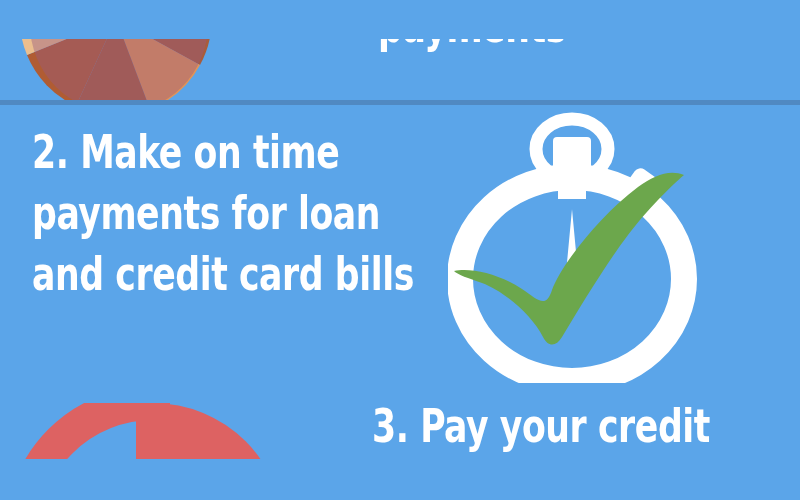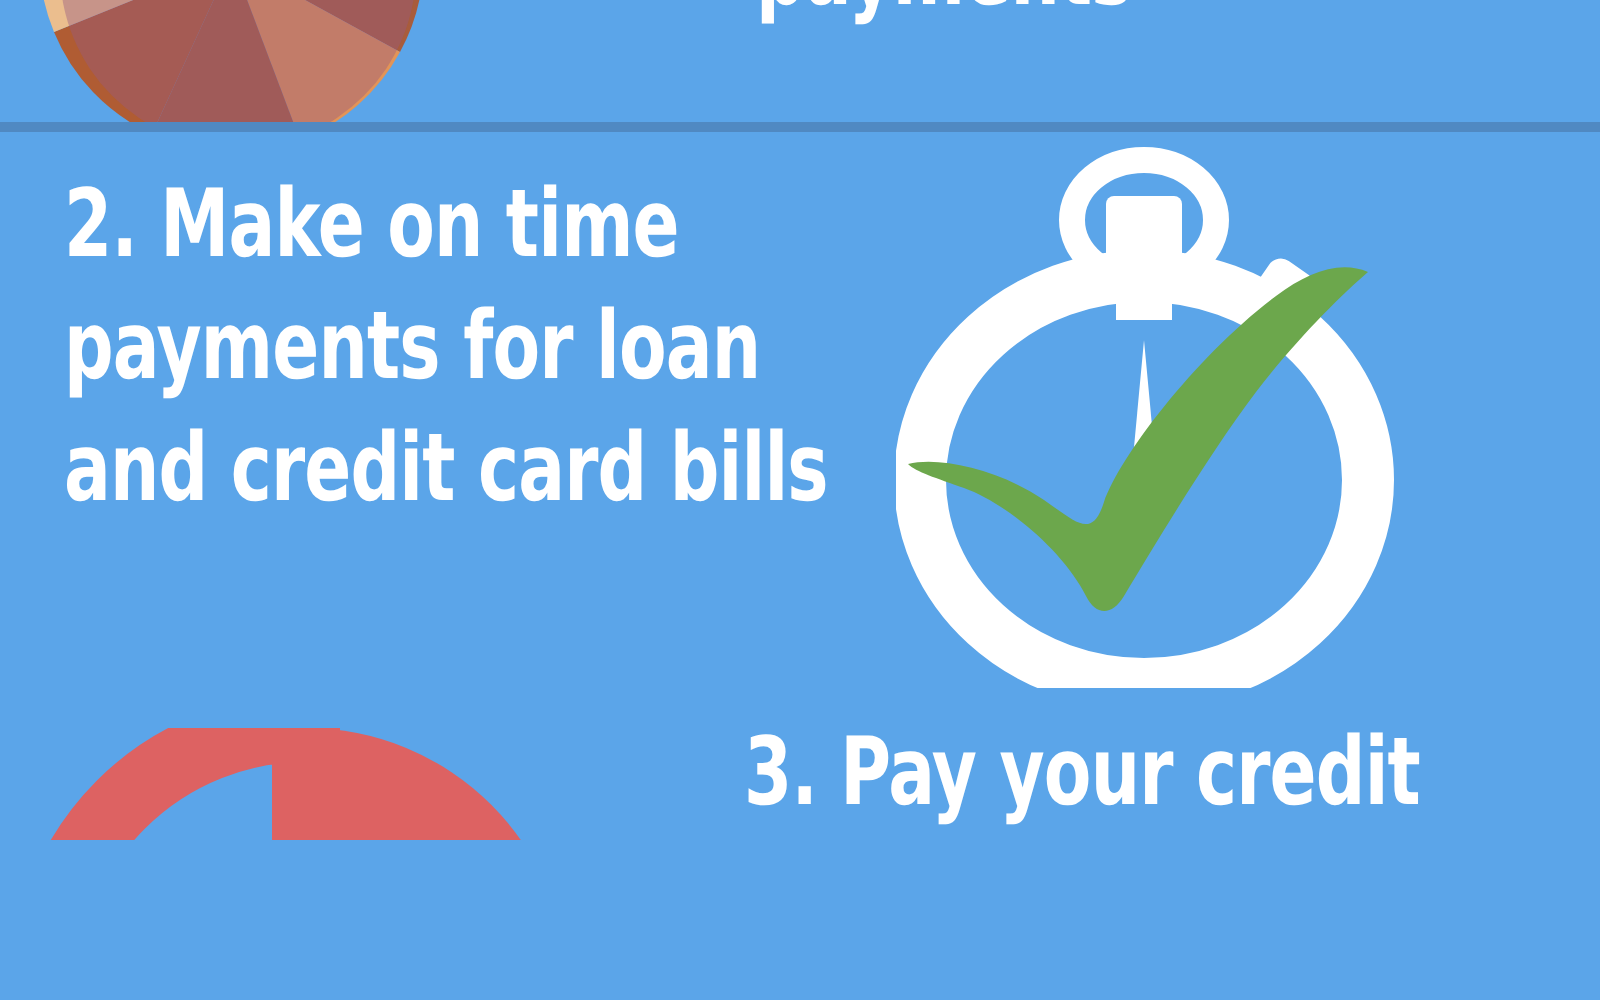--- a/index.html
+++ b/index.html
@@ -9,20 +9,21 @@
   }
   body {
     font-family: "Liberation Sans", sans-serif;
   }
   #stage {
     position: relative;
     width: 800px;
     height: 420px;
     overflow: hidden;
     background: #5BA5E9;
+    margin-top: 39px;
   }
 
   
   .band {
     position: absolute;
     left: 0;
     width: 800px;
     background: #5BA5E9;
     overflow: hidden;
   }

